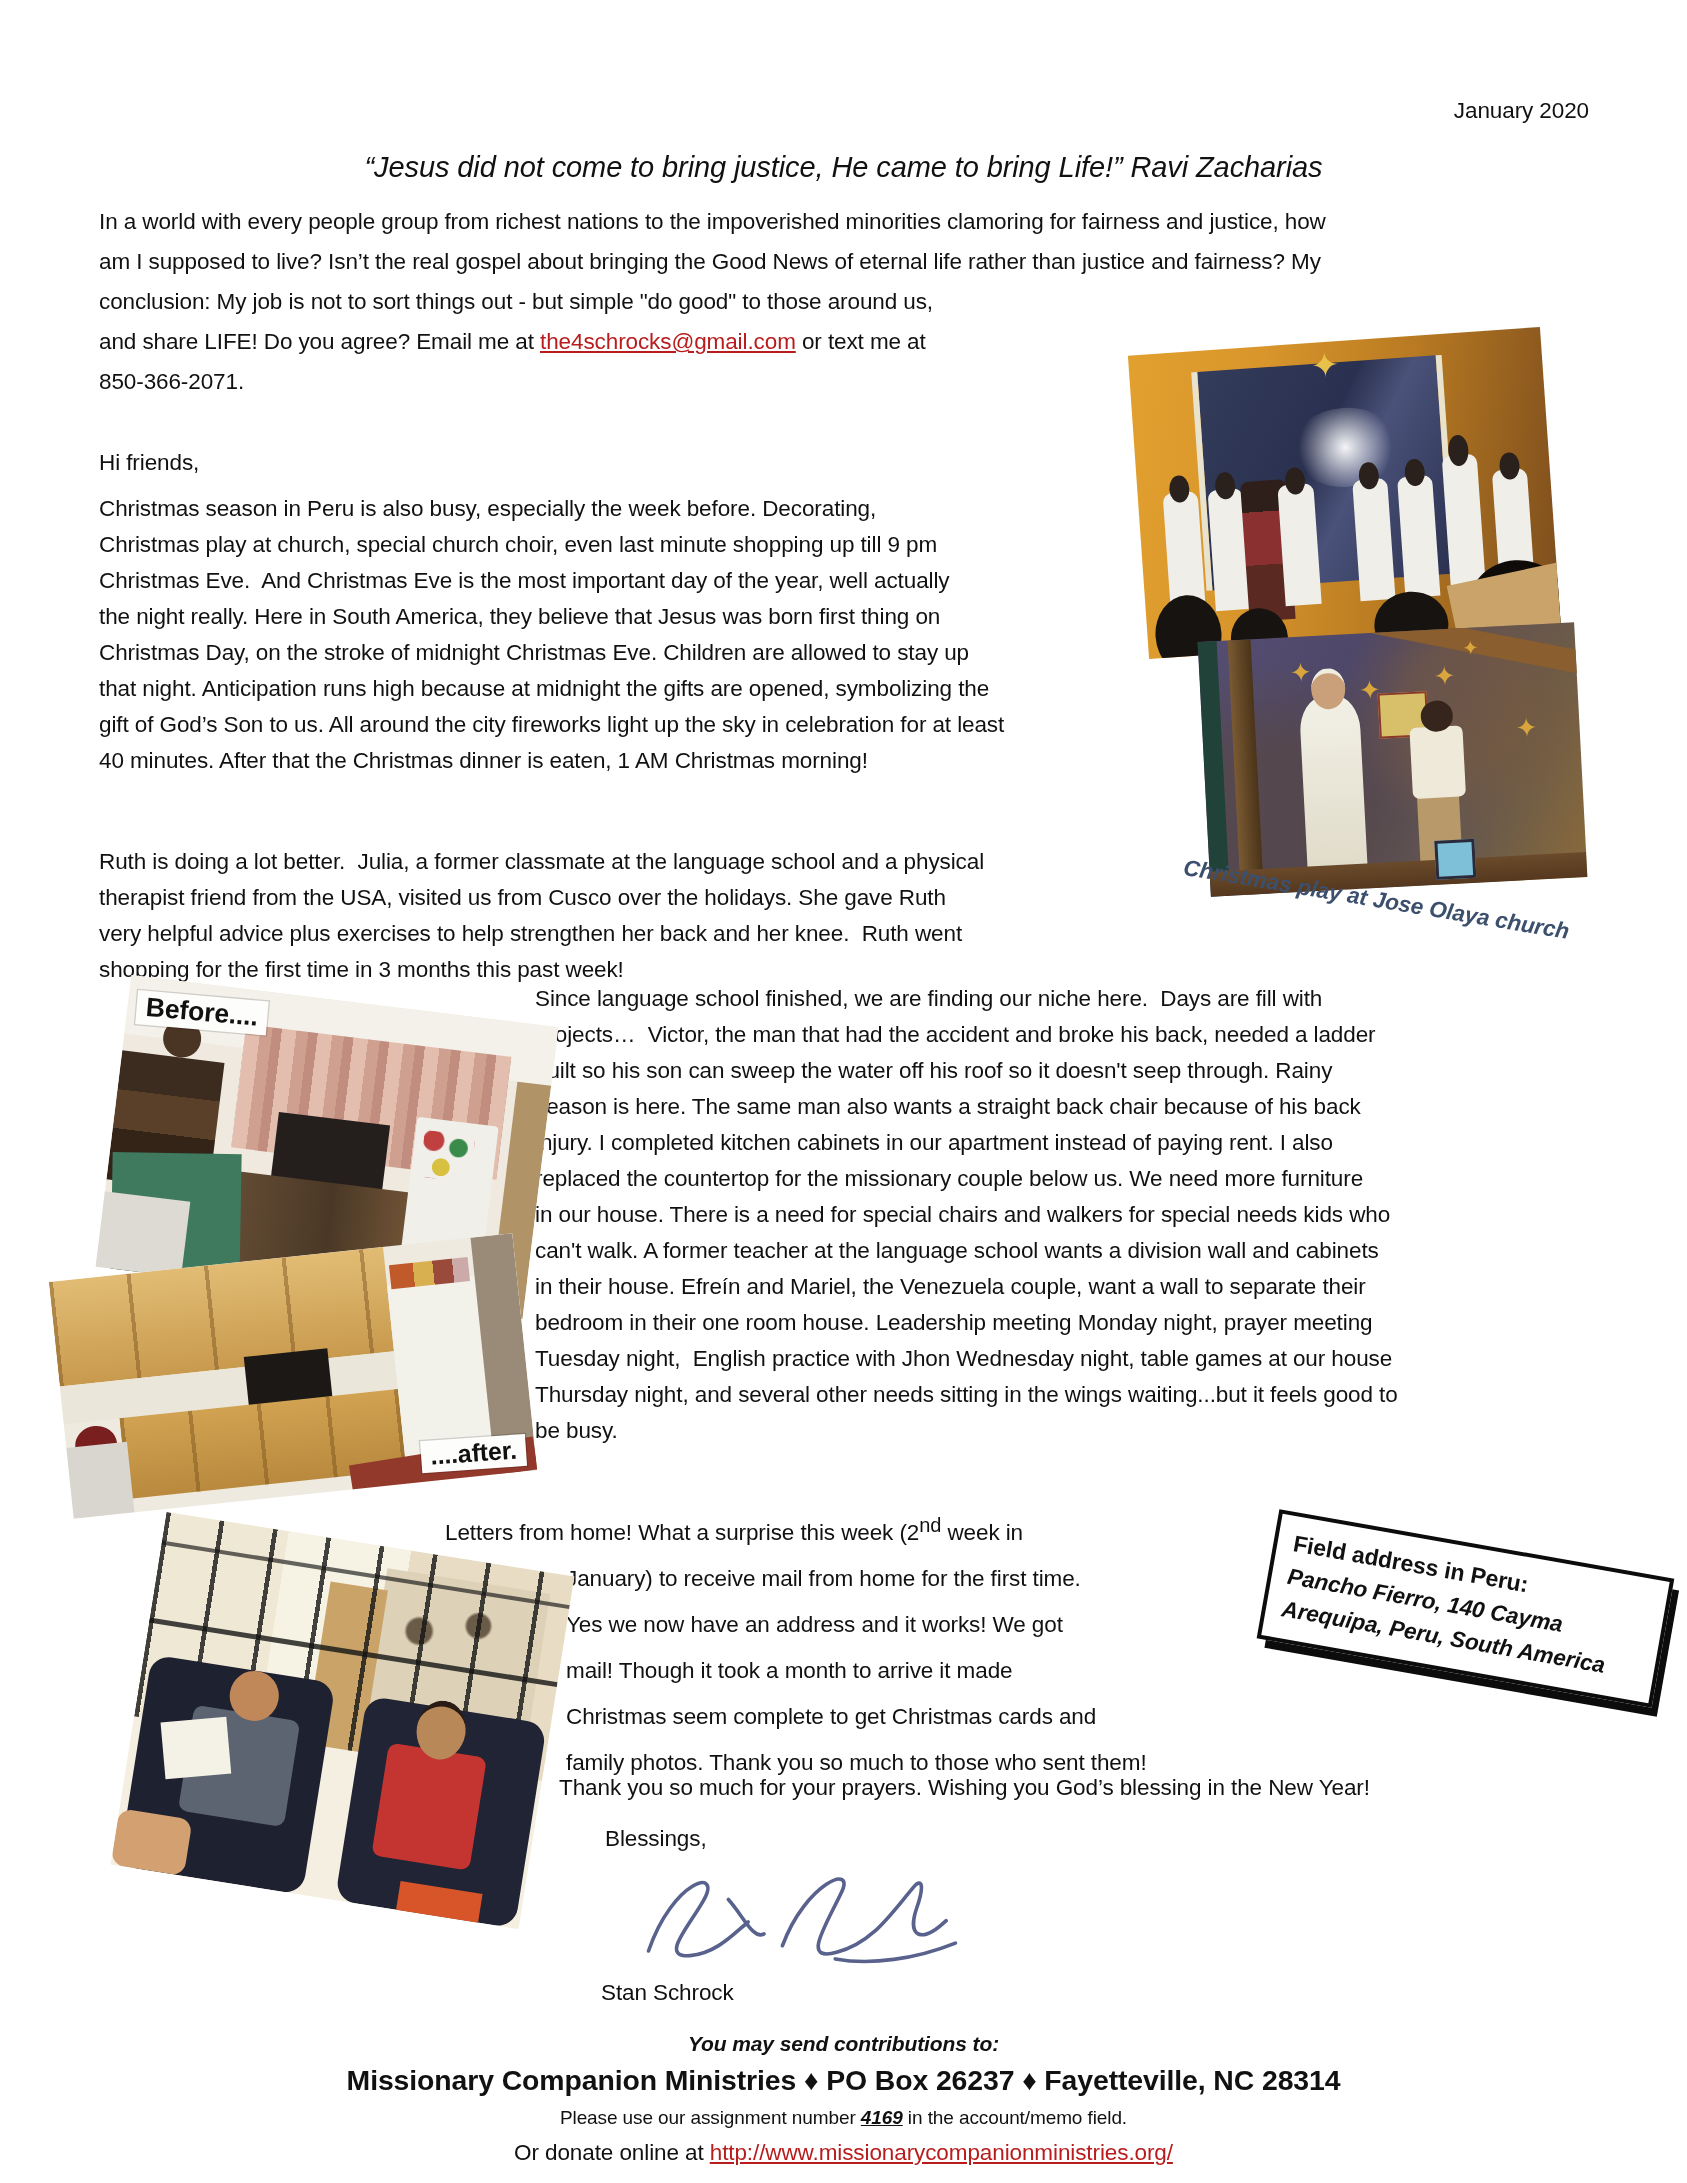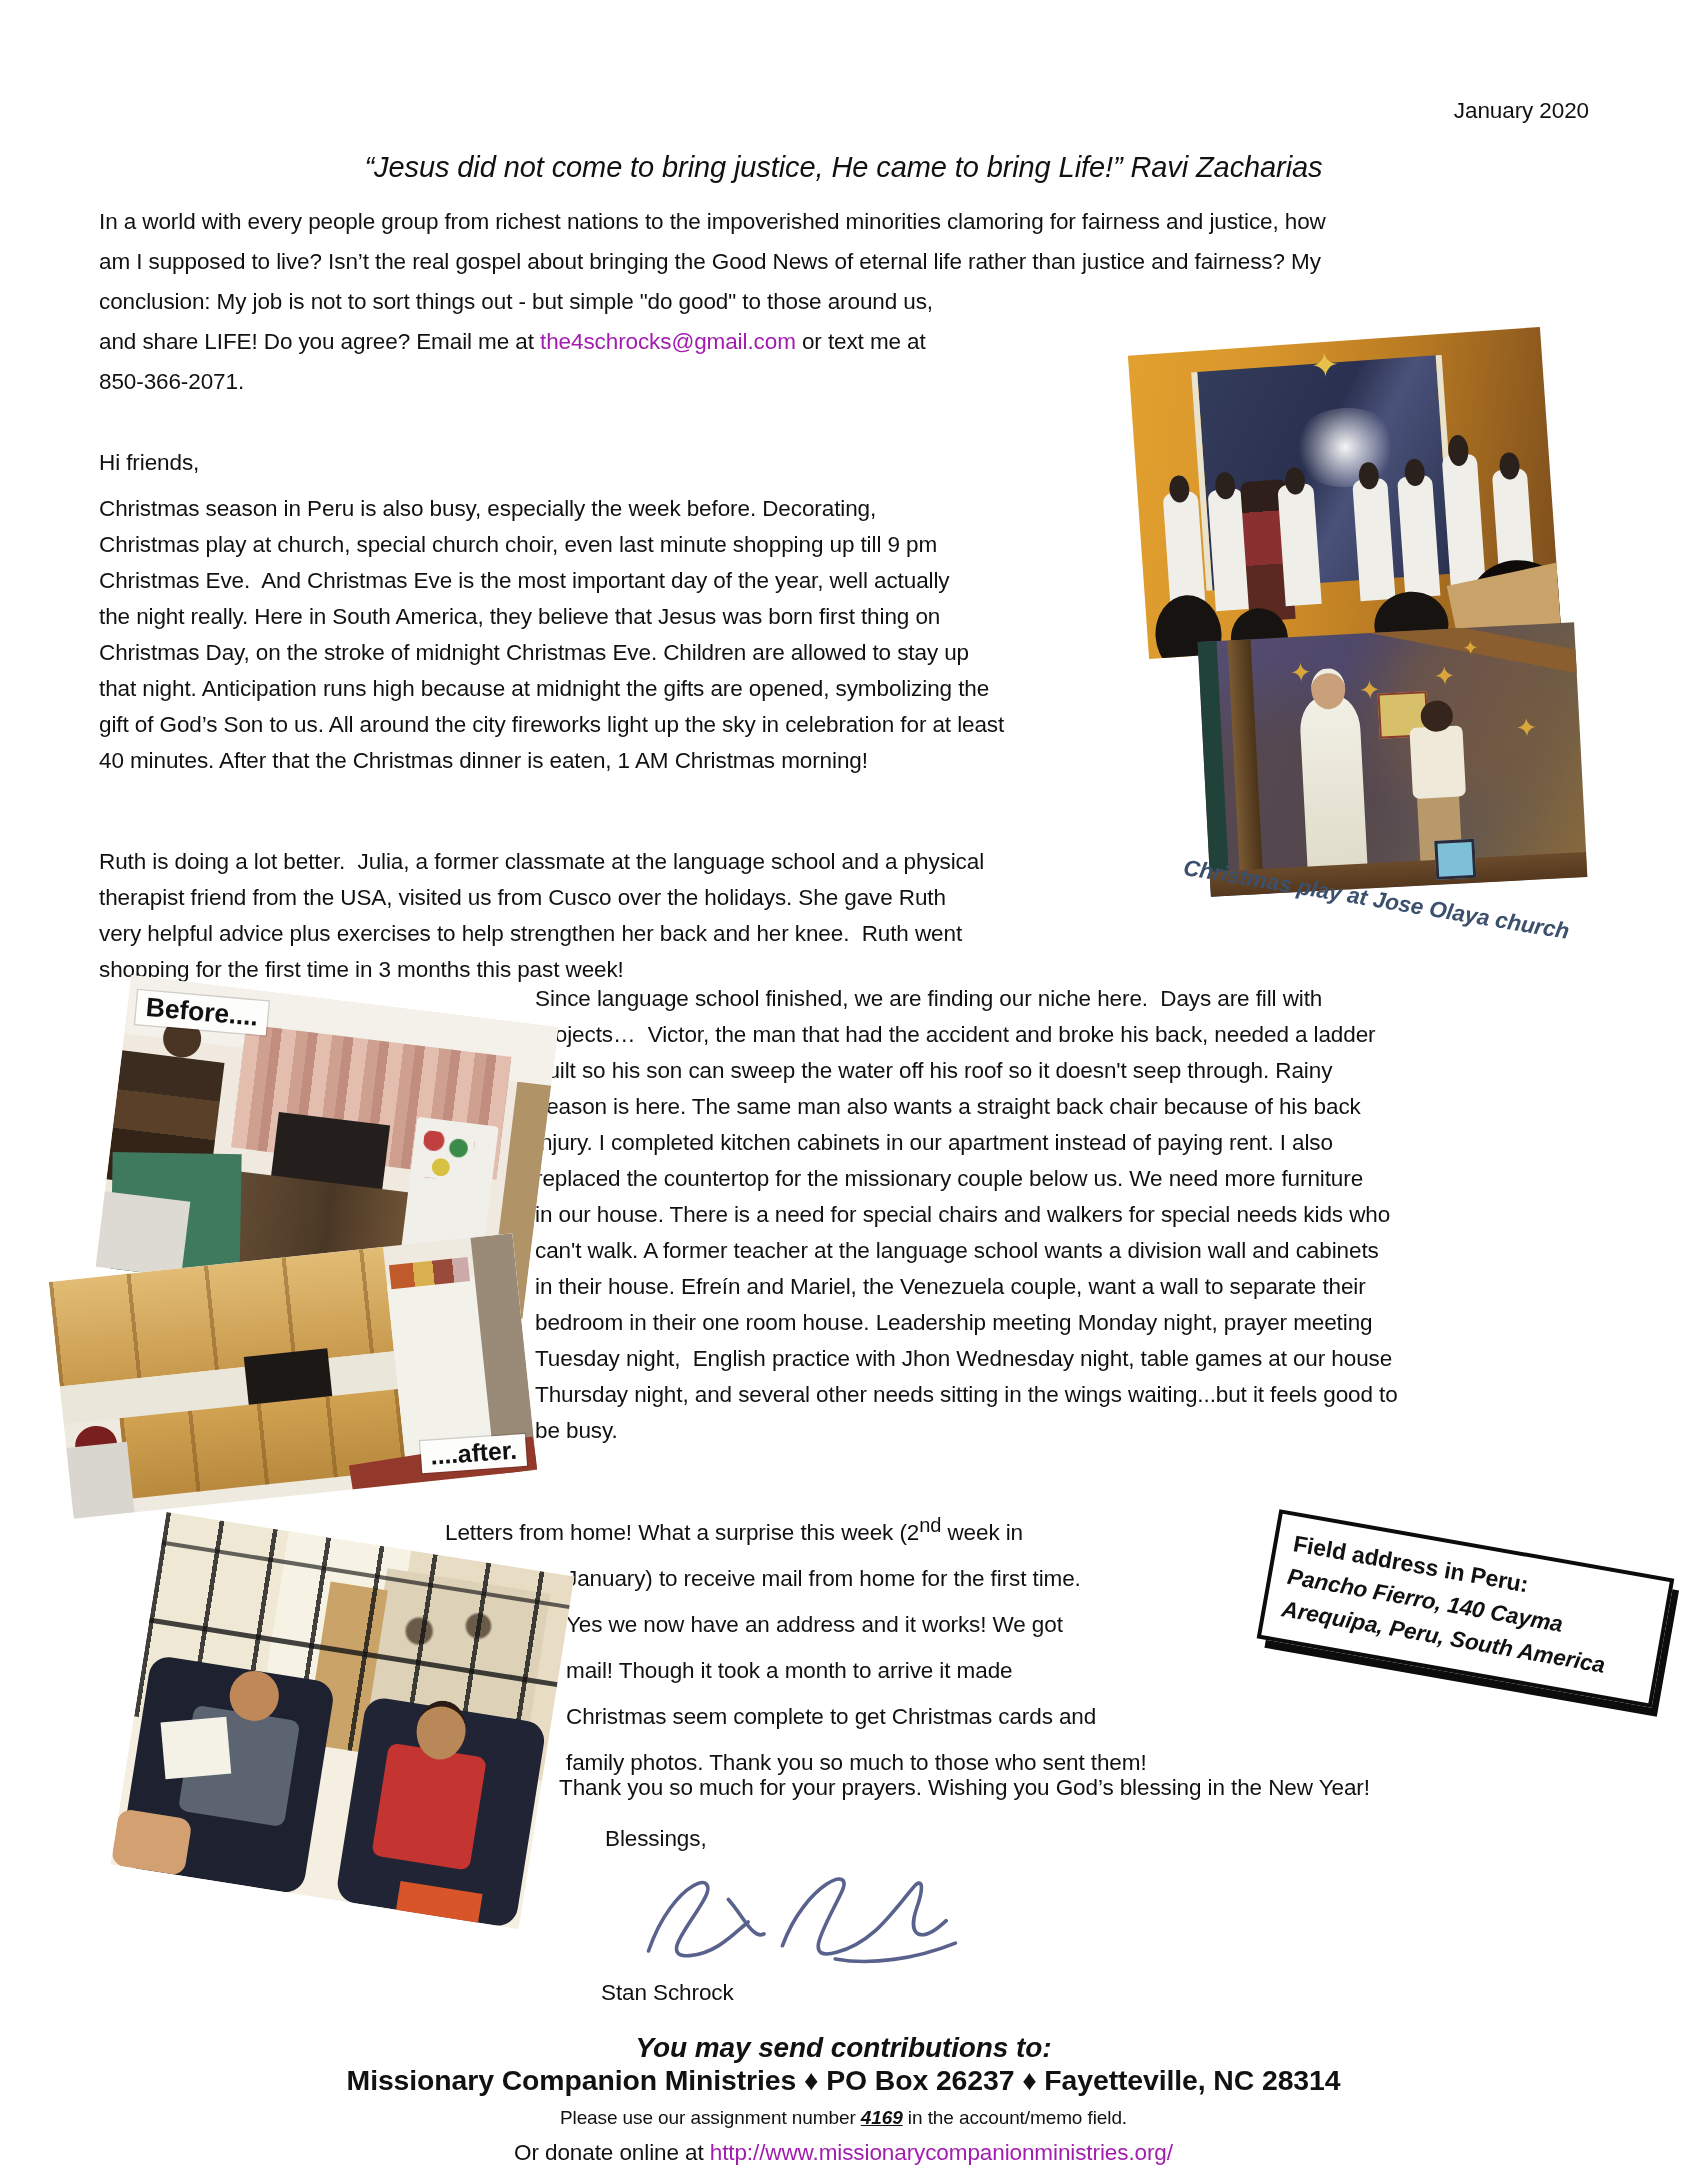--- a/index.html
+++ b/index.html
@@ -6,21 +6,21 @@
   body{
     width:1687px;height:2183px;background:#ffffff;position:relative;
     font-family:"Liberation Sans","DejaVu Sans",sans-serif;color:#111;
     letter-spacing:-0.1px;overflow:hidden;
   }
   .abs{position:absolute;}
   .para{font-size:22.5px;line-height:36px;}
   .tline{white-space:pre;}
   .italic{font-style:italic;}
   .bold{font-weight:bold;}
-  a,.link{color:#a21caf;cursor:pointer;}
+  a,.link{color:#b91c1c;text-decoration:underline;cursor:pointer;}
   sup{font-size:20px;vertical-align:super;line-height:0;}
 
   
   .photo{position:absolute;overflow:hidden;background:#888;}
   .photo *{position:absolute;}
 
   
   #choir{left:1138px;top:341px;width:413px;height:304px;transform:rotate(-4deg);
     background:linear-gradient(100deg,#e2a02f 0%,#d8952b 30%,#b87a22 62%,#7c4d1d 100%);}
   #choir .window{left:15%;top:7%;width:58%;height:72%;background:
@@ -319,17 +319,17 @@
   <g fill="none" stroke="#4a5583" stroke-width="5.5" stroke-linecap="round" stroke-linejoin="round" opacity="0.92">
     <path d="M55,150 C92,42 168,22 138,74 C114,116 72,160 118,157 C158,154 186,122 206,106"></path>
     <path d="M176,72 C198,96 214,134 230,124"></path>
     <path d="M258,142 C292,48 372,14 346,64 C320,118 288,166 340,152 C394,138 422,94 456,54 C470,37 473,52 461,86 C447,128 468,140 506,104"></path>
     <path d="M338,162 C392,172 460,162 520,138"></path>
   </g>
 </svg>
 
 <div class="abs para" style="left:601px;top:1975px;">Stan Schrock</div>
 
-<div class="abs center bold italic" style="top:2032px;font-size:28px;">You may send contributions to:</div>
+<div class="abs center bold italic" style="top:2032px;font-size:21px;">You may send contributions to:</div>
 <div class="abs center bold" style="top:2064px;font-size:28.4px;">Missionary Companion Ministries ♦ PO Box 26237 ♦ Fayetteville, NC 28314</div>
 <div class="abs center" style="top:2107px;font-size:19px;"><span>Please use our assignment number </span><span class="bold italic" style="text-decoration:underline;">4169</span><span> in the account/memo field.</span></div>
 <div class="abs center" style="top:2140px;font-size:22.5px;"><span>Or donate online at </span><span class="link">http://www.missionarycompanionministries.org/</span></div>
 
 
 </body></html>

